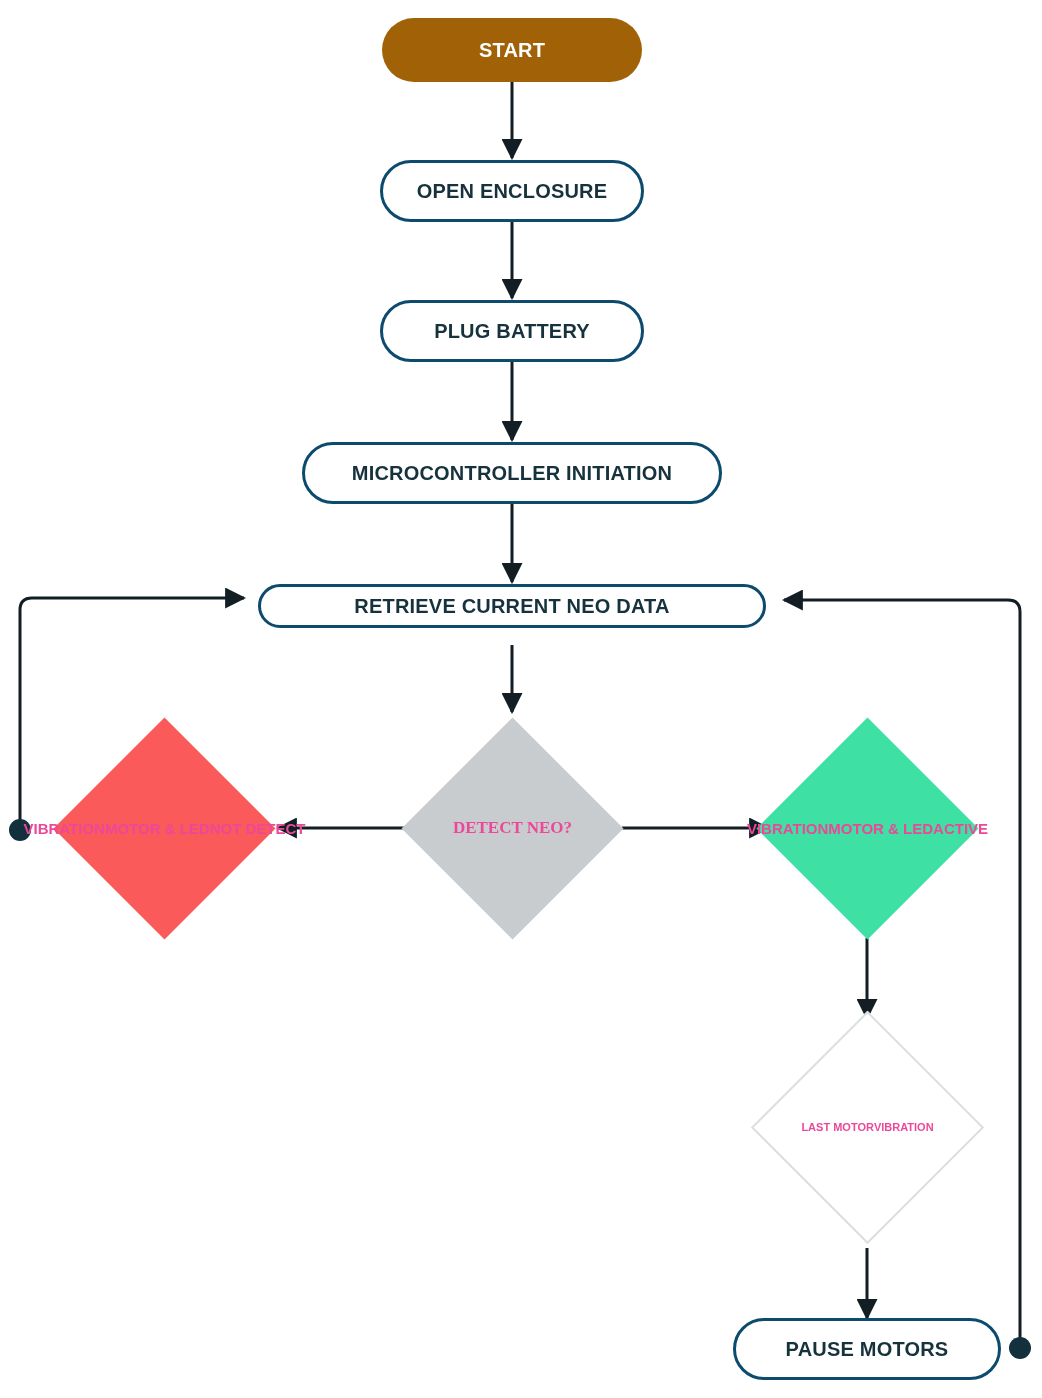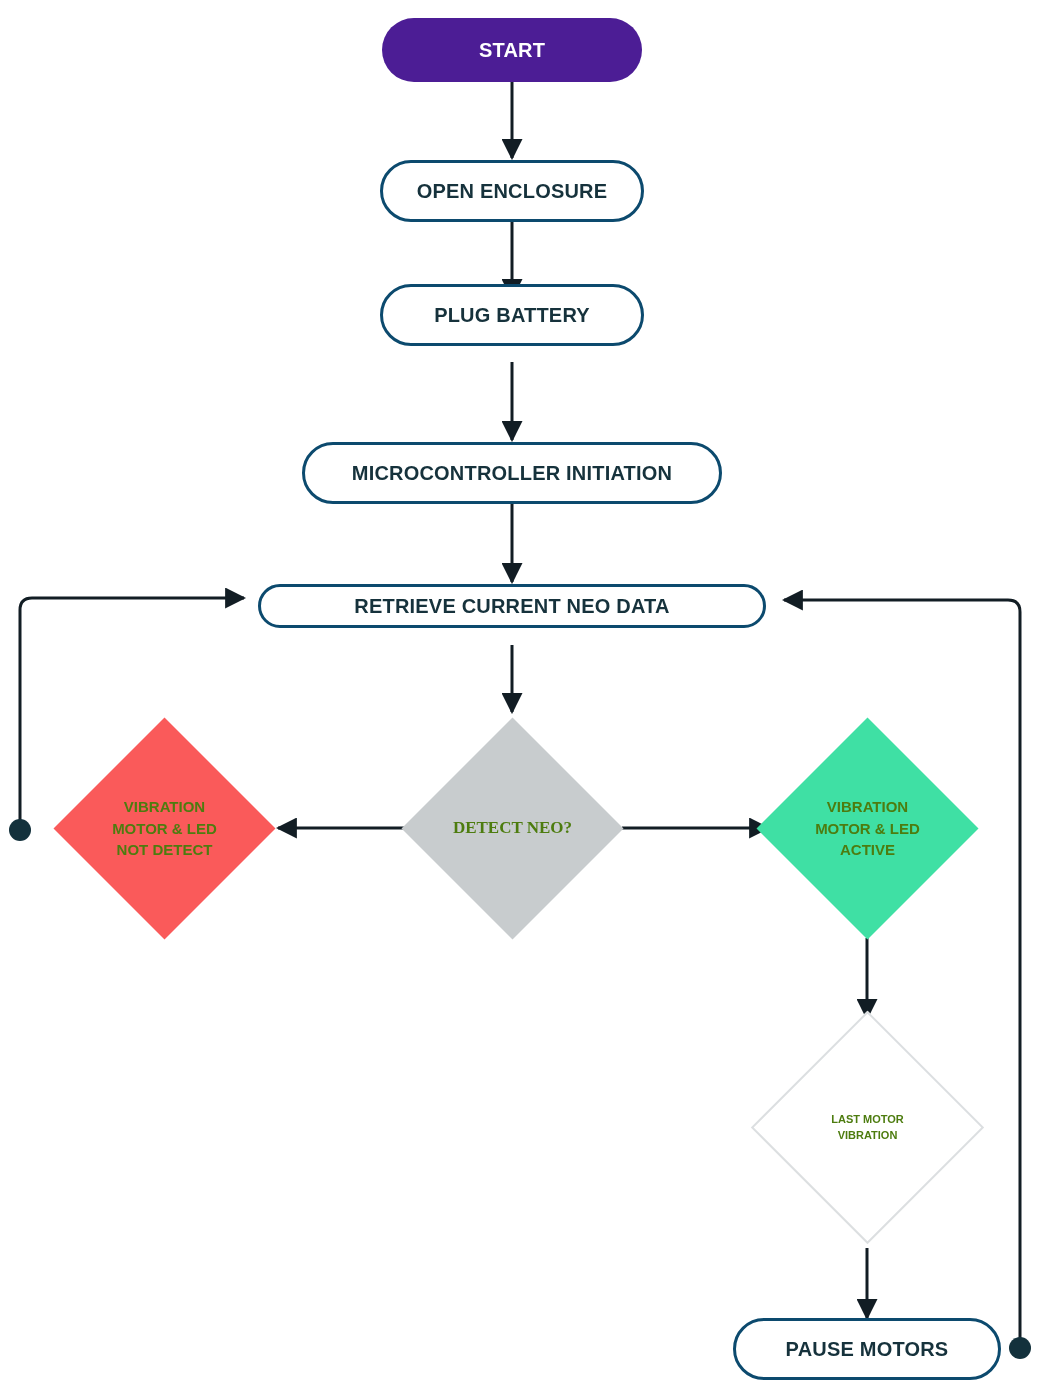--- a/index.html
+++ b/index.html
@@ -49,25 +49,25 @@
   }
   .diamond-shape {
     position: absolute;
     inset: 0;
     transform: rotate(45deg);
   }
   .diamond-label {
     position: absolute;
     inset: 0;
     display: flex;
-    flex-direction: column;
+    flex-direction: row;
     align-items: center;
     justify-content: center;
     text-align: center;
-    color: #4d7c0f;
+    color: #ec4899;
     font-weight: 700;
     line-height: 1.45;
     pointer-events: none;
   }
   .diamond-label span { display: block; white-space: nowrap; }
 
   .dm-grey  .diamond-shape { background: #c8ccce; }
   .dm-red   .diamond-shape { background: #fa5a5a; }
   .dm-green .diamond-shape { background: #3fe0a4; }
   .dm-outline .diamond-shape {
@@ -97,29 +97,29 @@
     <line x1="867" y1="1248" x2="867" y2="1318"></line>
 
     <path d="M 20 828 L 20 610 Q 20 598 32 598 L 244 598"></path>
     <path d="M 1020 1348 L 1020 612 Q 1020 600 1008 600 L 784 600"></path>
   </g>
 
   <circle cx="20" cy="830" r="11" fill="#13313c"></circle>
   <circle cx="1020" cy="1348" r="11" fill="#13313c"></circle>
 </svg>
 
-<div class="node stadium filled" style="left:382px; top:18px; width:260px; height:64px; background:#4c1d95; font-size:20px;">
+<div class="node stadium filled" style="left:382px; top:18px; width:260px; height:64px; background:#a16207; font-size:20px;">
   <span>START</span>
 </div>
 
 <div class="node stadium" style="left:380px; top:160px; width:264px; height:62px; font-size:20px;">
   <span>OPEN ENCLOSURE</span>
 </div>
 
-<div class="node stadium" style="left:380px; top:284px; width:264px; height:62px; font-size:20px;">
+<div class="node stadium" style="left:380px; top:300px; width:264px; height:62px; font-size:20px;">
   <span>PLUG BATTERY</span>
 </div>
 
 <div class="node stadium" style="left:302px; top:442px; width:420px; height:62px; font-size:20px;">
   <span>MICROCONTROLLER INITIATION</span>
 </div>
 
 <div class="node stadium" style="left:258px; top:584px; width:508px; height:44px; font-size:20px;">
   <span>RETRIEVE CURRENT NEO DATA</span>
 </div>

